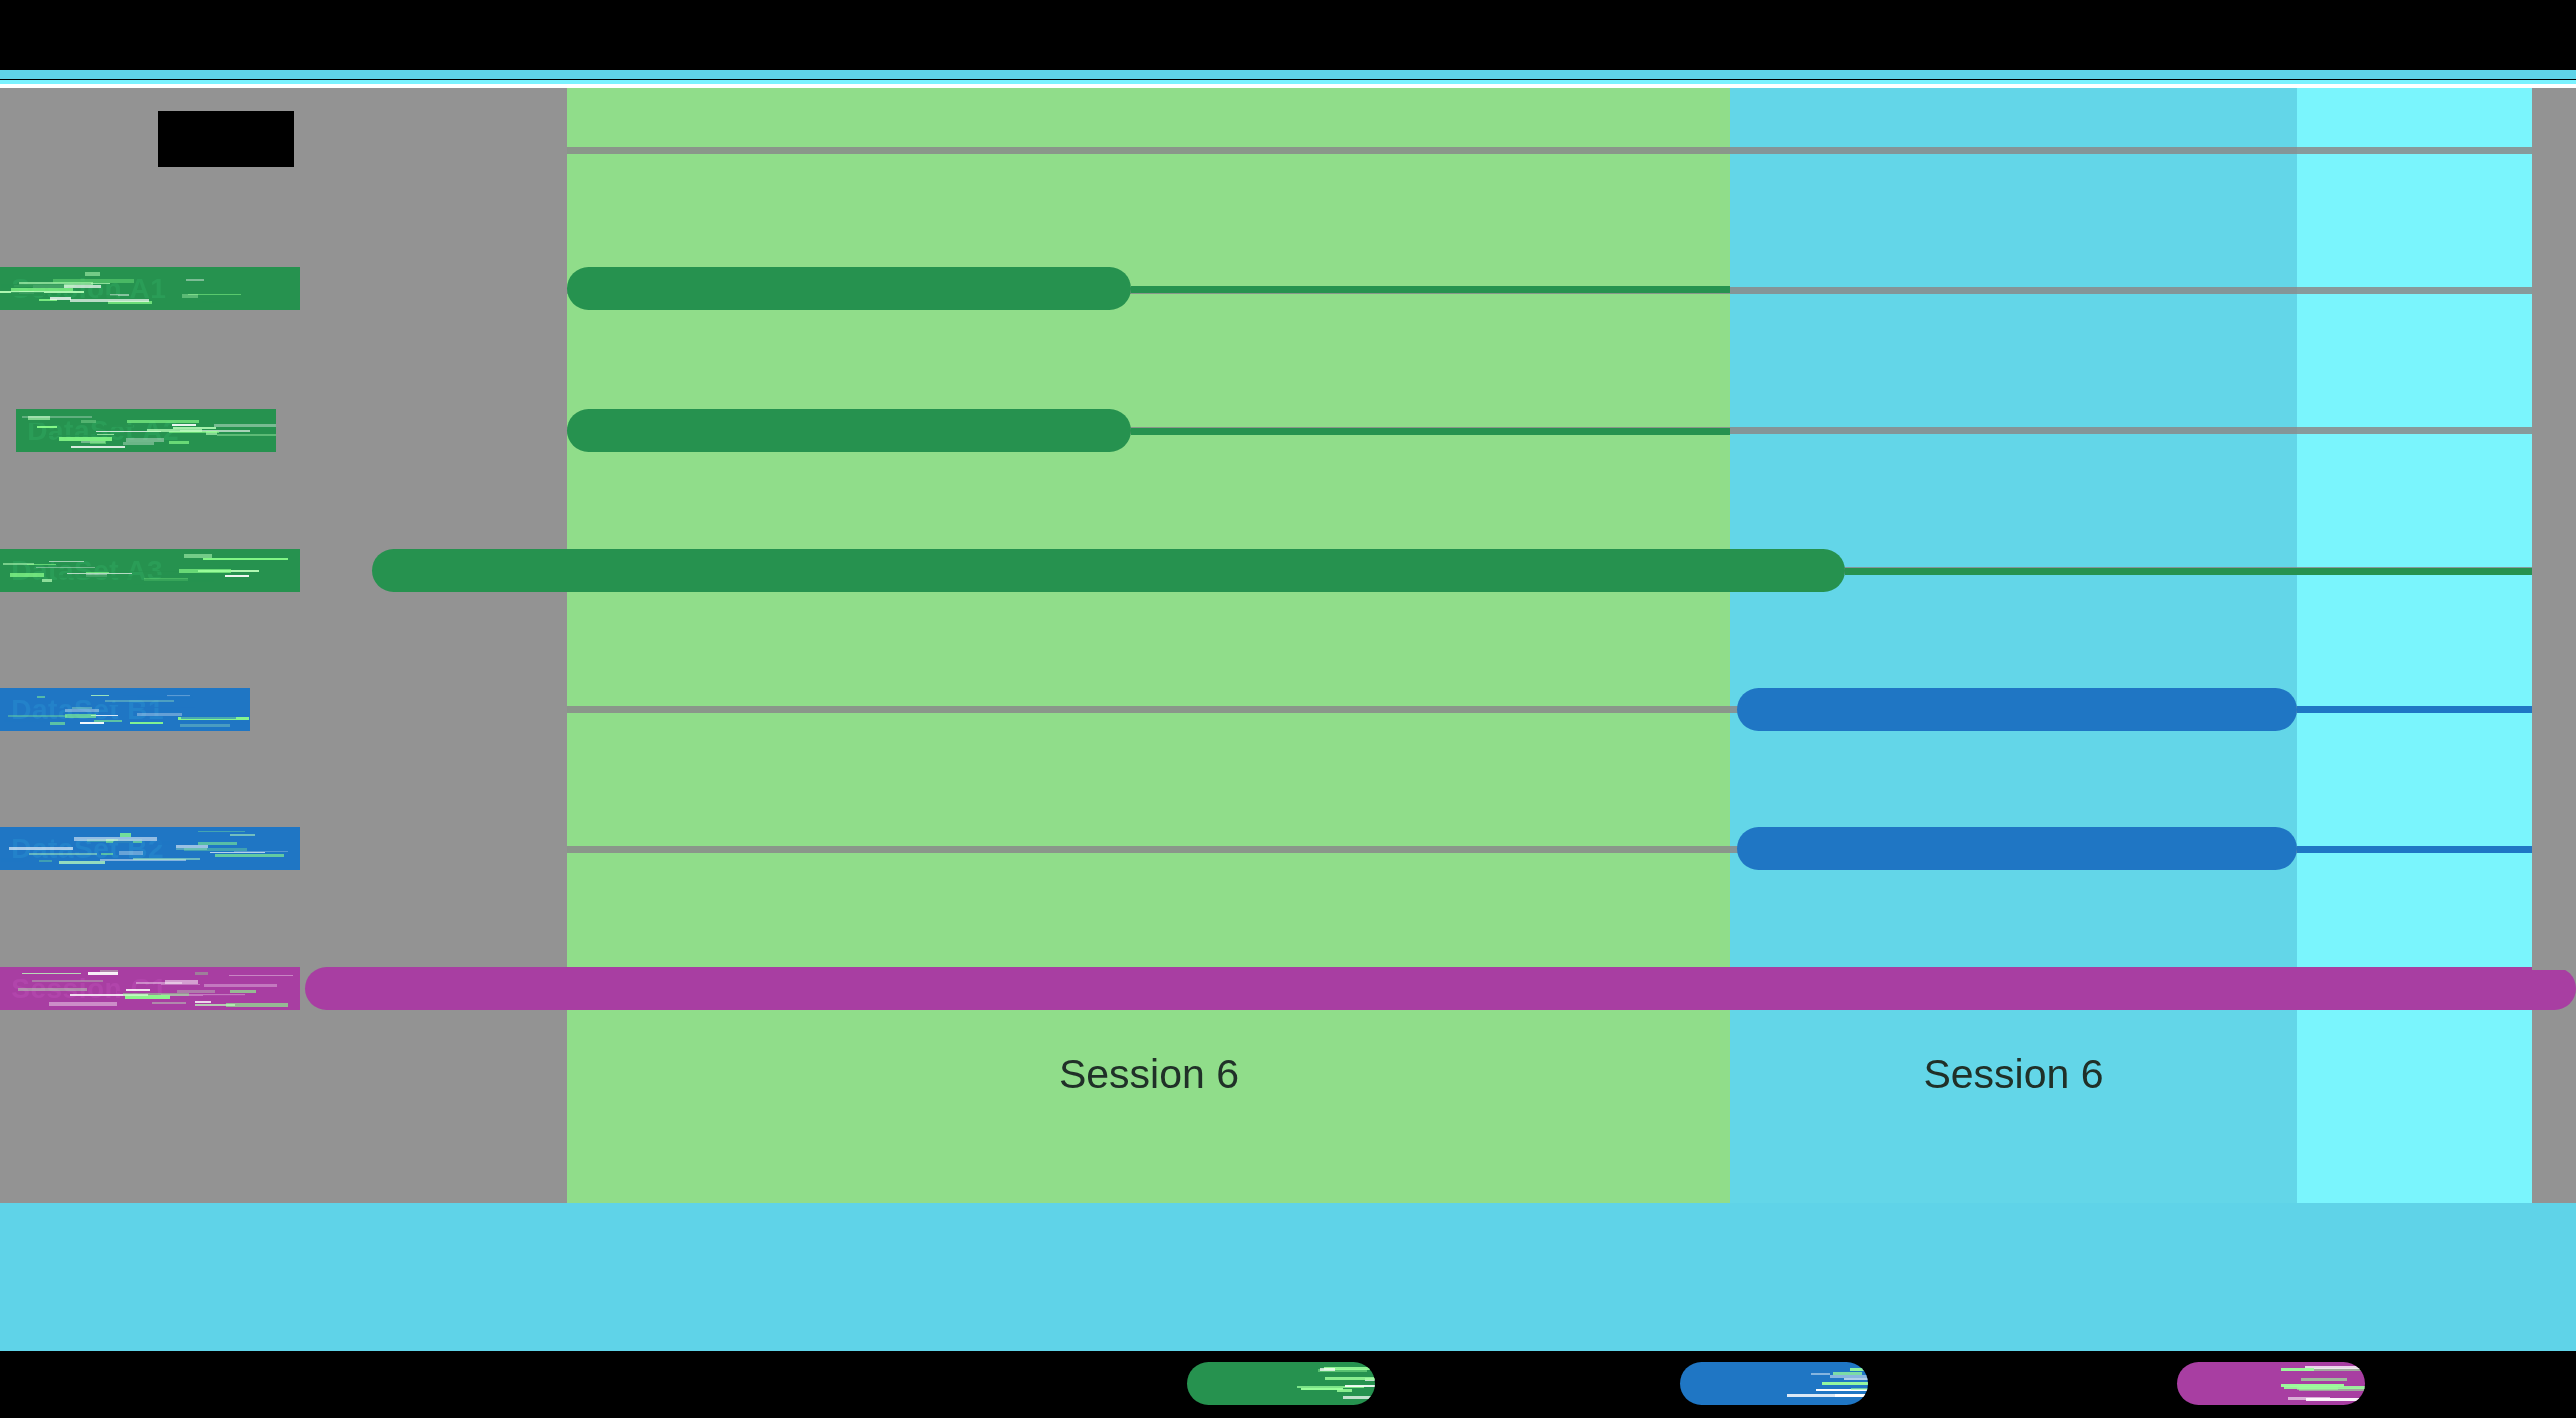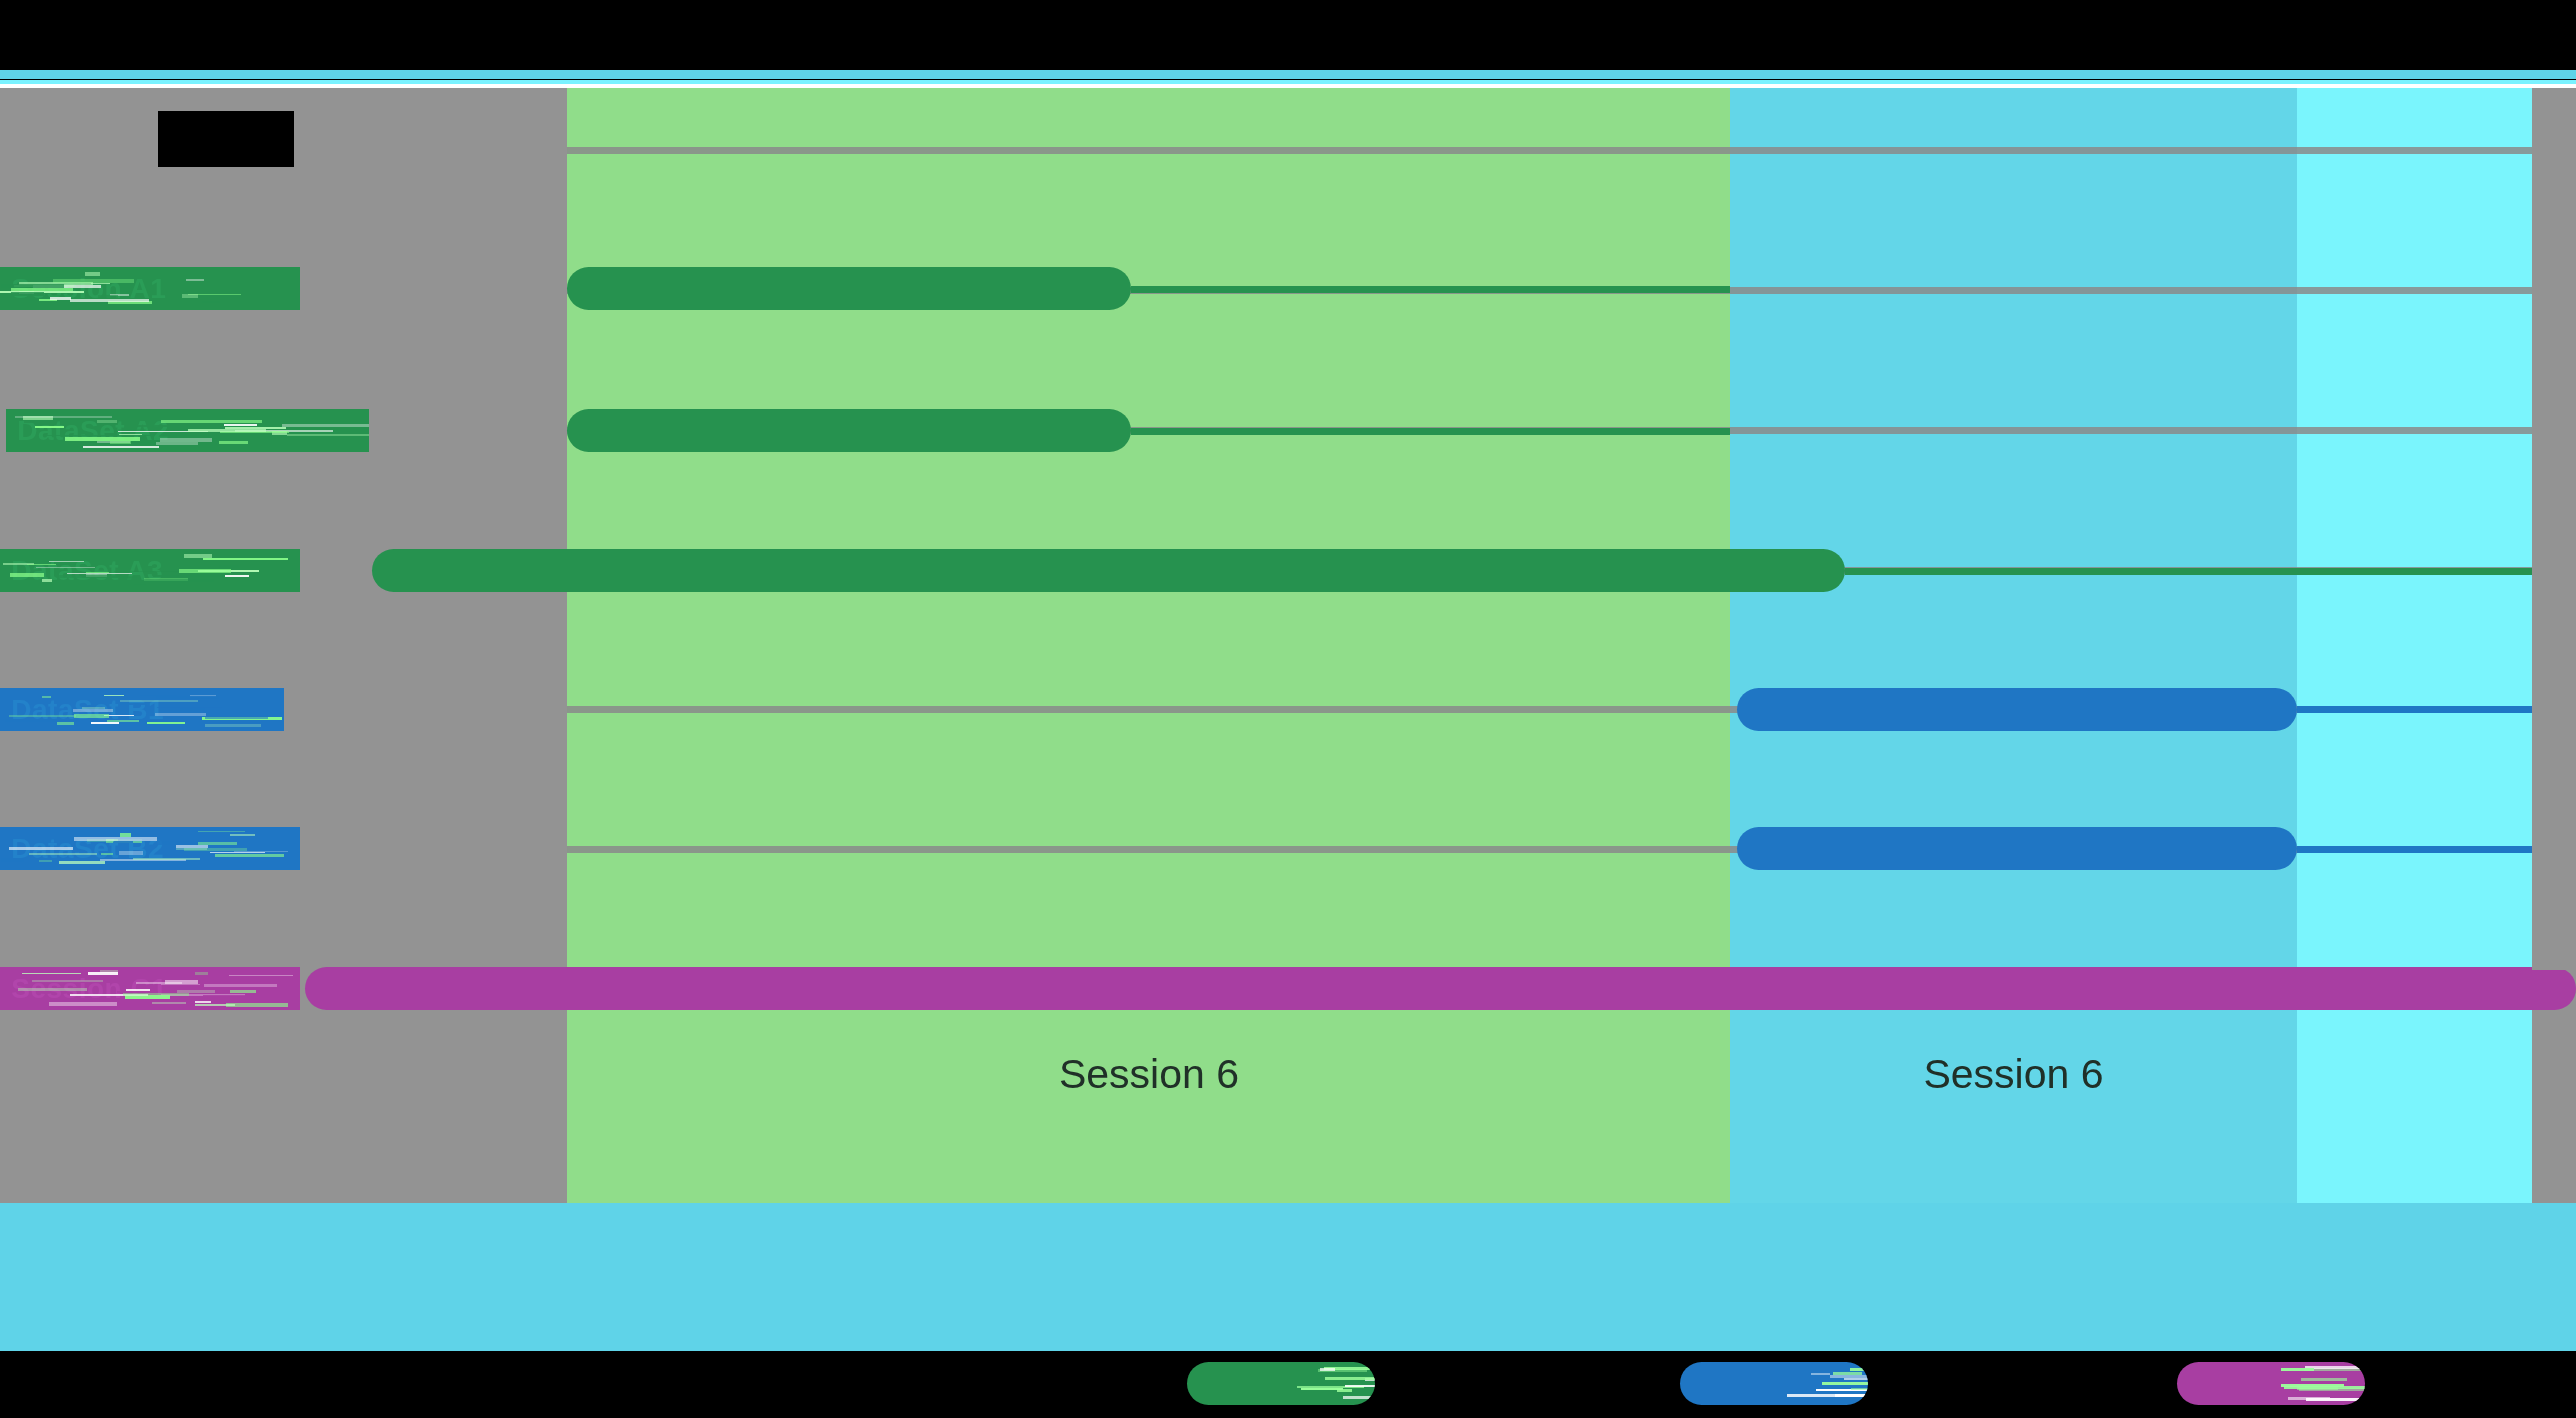--- a/index.html
+++ b/index.html
@@ -132,21 +132,21 @@
             <i style="left: 13.1381%; top: 73.8727%; width: 5.77599%; height: 1.9px; background: rgb(140, 255, 140); opacity: 0.8;"></i>
             <i style="left: 28.3188%; top: 11.6552%; width: 4.9782%; height: 3.8px; background: rgb(187, 255, 187); opacity: 0.52;"></i>
             <i style="left: 16.7773%; top: 70.0489%; width: 6.82856%; height: 2.8px; background: rgb(255, 255, 255); opacity: 0.78;"></i>
             <i style="left: 4.51355%; top: 41.0537%; width: 19.9937%; height: 1.9px; background: rgb(187, 255, 187); opacity: 0.42;"></i>
             <i style="left: 17.5276%; top: 28.6696%; width: 27.1404%; height: 3.8px; background: rgb(140, 255, 140); opacity: 0.35;"></i>
             <i style="left: 3.81942%; top: 58.8966%; width: 10.9352%; height: 3.8px; background: rgb(38, 146, 79); opacity: 0.83;"></i>
             <i style="left: 67.389%; top: 79.7347%; width: 6.04481%; height: 1.9px; background: rgb(38, 146, 79); opacity: 0.67;"></i>
             <i style="left: 0.236394%; top: 39.184%; width: 21.1359%; height: 3.8px; background: rgb(38, 146, 79); opacity: 0.82;"></i>
           </div>
         </div>
-        <div class="lbl" style="left: 6px; top: 321px; width: 363px; background: rgb(38, 146, 79);">
+        <div class="lbl" style="left: 16px; top: 321px; width: 260px; background: rgb(38, 146, 79);">
           <span class="txt">DataSet A2</span>
           <div class="glitch">
             <i style="left: 4.77937%; top: 17.426%; width: 8.24592%; height: 3.8px; background: rgb(187, 255, 187); opacity: 0.6;"></i>
             <i style="left: 41.2656%; top: 76.1808%; width: 11.6611%; height: 2.8px; background: rgb(255, 255, 255); opacity: 0.32;"></i>
             <i style="left: 25.0297%; top: 73.5467%; width: 9.05775%; height: 1.9px; background: rgb(255, 255, 255); opacity: 0.35;"></i>
             <i style="left: 60.0715%; top: 35.5237%; width: 9.10255%; height: 1.9px; background: rgb(255, 255, 255); opacity: 0.91;"></i>
             <i style="left: 16.3911%; top: 66.1118%; width: 20.4622%; height: 3.8px; background: rgb(140, 255, 140); opacity: 0.84;"></i>
             <i style="left: 75.9885%; top: 35.311%; width: 25.8033%; height: 2.8px; background: rgb(255, 255, 255); opacity: 0.38;"></i>
             <i style="left: 30.8636%; top: 47.1214%; width: 7.79252%; height: 2.8px; background: rgb(38, 146, 79); opacity: 0.45;"></i>
             <i style="left: 63.0166%; top: 49.5428%; width: 27.0966%; height: 1.9px; background: rgb(255, 255, 255); opacity: 0.6;"></i>
@@ -194,21 +194,21 @@
             <i style="left: 74.9262%; top: 61.1515%; width: 7.99548%; height: 1.9px; background: rgb(255, 255, 255); opacity: 0.92;"></i>
             <i style="left: 28.718%; top: 58.8785%; width: 6.95695%; height: 2.8px; background: rgb(255, 255, 255); opacity: 0.4;"></i>
             <i style="left: 59.7876%; top: 47.2167%; width: 17.2332%; height: 3.8px; background: rgb(140, 255, 140); opacity: 0.65;"></i>
             <i style="left: 38.135%; top: 52.1659%; width: 21.491%; height: 0.9px; background: rgb(38, 146, 79); opacity: 0.51;"></i>
             <i style="left: 67.7602%; top: 21.7262%; width: 28.3969%; height: 1.9px; background: rgb(140, 255, 140); opacity: 0.91;"></i>
             <i style="left: 18.6631%; top: 59.8977%; width: 20.6177%; height: 2.8px; background: rgb(38, 146, 79); opacity: 0.68;"></i>
             <i style="left: 72.8438%; top: 36.6802%; width: 6.81986%; height: 2.8px; background: rgb(38, 146, 79); opacity: 0.75;"></i>
             <i style="left: 22.3023%; top: 56.0739%; width: 21.6702%; height: 0.9px; background: rgb(255, 255, 255); opacity: 0.66;"></i>
           </div>
         </div>
-        <div class="lbl" style="left: 0px; top: 600px; width: 284px; background: rgb(31, 118, 196);">
+        <div class="lbl" style="left: 0px; top: 600px; width: 250px; background: rgb(31, 118, 196);">
           <span class="txt">DataSet B1</span>
           <div class="glitch">
             <i style="left: 1.56749%; top: 17.7049%; width: 14.7987%; height: 3.8px; background: rgb(31, 118, 196); opacity: 0.83;"></i>
             <i style="left: 54.6649%; top: 58.4041%; width: 17.9732%; height: 2.8px; background: rgb(255, 255, 255); opacity: 0.31;"></i>
             <i style="left: 3.04002%; top: 63.7144%; width: 23.7958%; height: 1.9px; background: rgb(140, 255, 140); opacity: 0.33;"></i>
             <i style="left: 28.693%; top: 59.6359%; width: 14.9332%; height: 0.9px; background: rgb(31, 118, 196); opacity: 0.42;"></i>
             <i style="left: 1.62366%; top: 72.1684%; width: 26.052%; height: 2.8px; background: rgb(31, 118, 196); opacity: 0.81;"></i>
             <i style="left: 25.8322%; top: 49.3121%; width: 13.8191%; height: 2.8px; background: rgb(255, 255, 255); opacity: 0.35;"></i>
             <i style="left: 49.3184%; top: 17.0669%; width: 12.9009%; height: 0.9px; background: rgb(31, 118, 196); opacity: 0.65;"></i>
             <i style="left: 20.0825%; top: 79.4328%; width: 5.96423%; height: 2.8px; background: rgb(140, 255, 140); opacity: 0.55;"></i>

